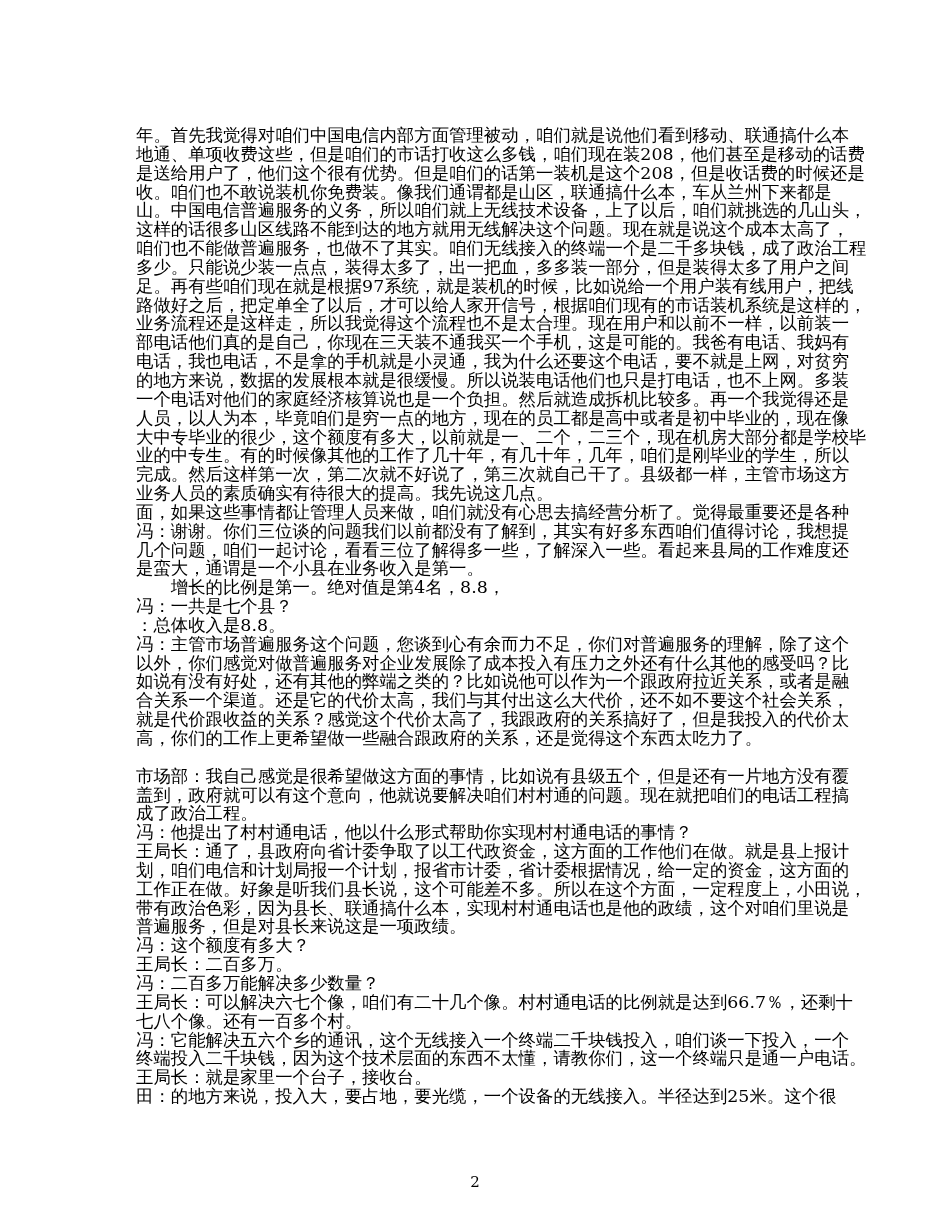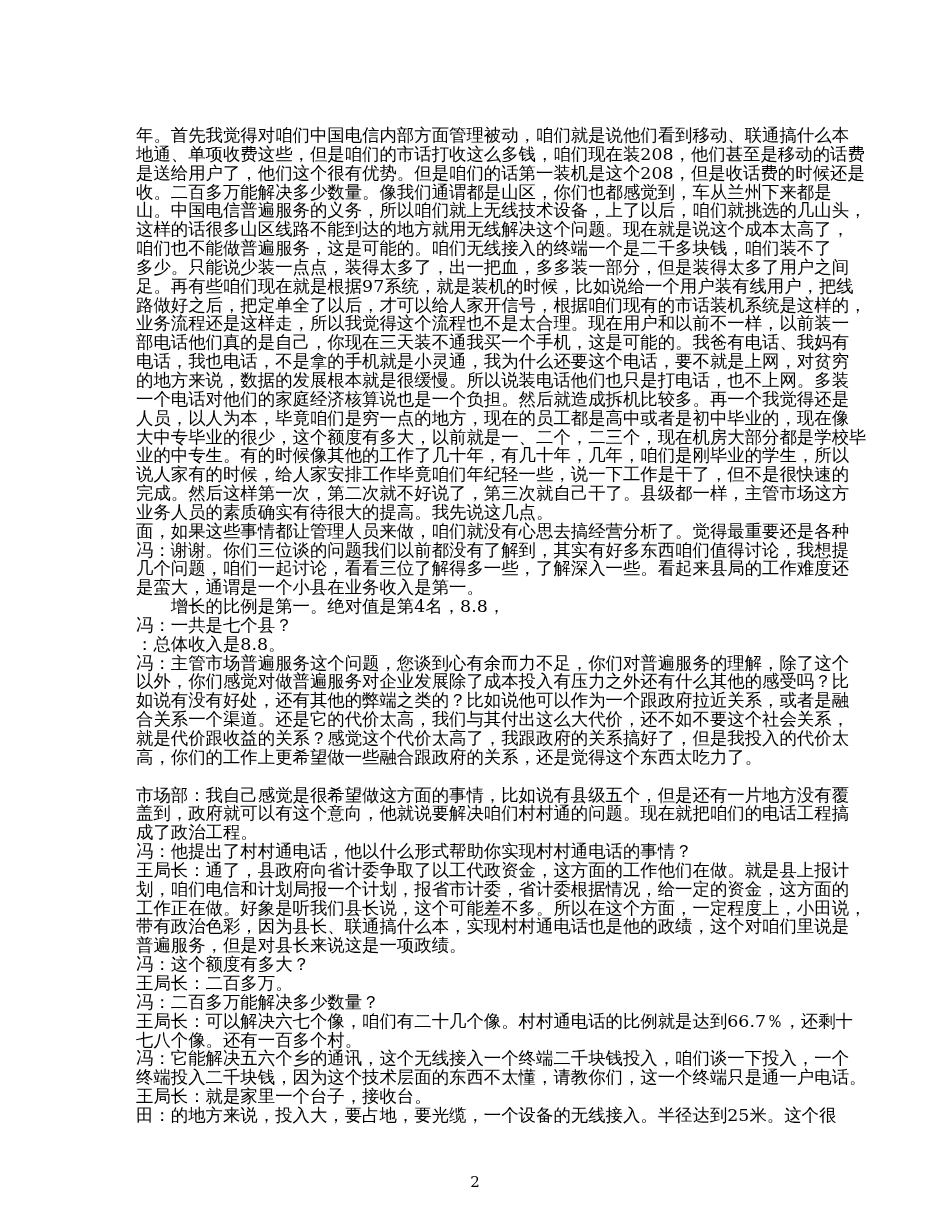--- a/index.html
+++ b/index.html
@@ -41,36 +41,35 @@
   }
 </style>
 </head>
 <body>
 
 <div class="page">
   <div class="text-block">
       <div class="line">年。首先我觉得对咱们中国电信内部方面管理被动，咱们就是说他们看到移动、联通搞什么本</div>
       <div class="line">地通、单项收费这些，但是咱们的市话打收这么多钱，咱们现在装208，他们甚至是移动的话费</div>
       <div class="line">是送给用户了，他们这个很有优势。但是咱们的话第一装机是这个208，但是收话费的时候还是</div>
-      <div class="line">收。二百多万能解决多少数量。像我们通谓都是山区，你们也都感觉到，车从兰州下来都是</div>
+      <div class="line">收。咱们也不敢说装机你免费装。像我们通谓都是山区，联通搞什么本，车从兰州下来都是</div>
       <div class="line">山。中国电信普遍服务的义务，所以咱们就上无线技术设备，上了以后，咱们就挑选的几山头，</div>
       <div class="line">这样的话很多山区线路不能到达的地方就用无线解决这个问题。现在就是说这个成本太高了，</div>
-      <div class="line">咱们也不能做普遍服务，这是可能的。咱们无线接入的终端一个是二千多块钱，咱们装不了</div>
+      <div class="line">咱们也不能做普遍服务，也做不了其实。咱们无线接入的终端一个是二千多块钱，成了政治工程</div>
       <div class="line">多少。只能说少装一点点，装得太多了，出一把血，多多装一部分，但是装得太多了用户之间</div>
       <div class="line">足。再有些咱们现在就是根据97系统，就是装机的时候，比如说给一个用户装有线用户，把线</div>
       <div class="line">路做好之后，把定单全了以后，才可以给人家开信号，根据咱们现有的市话装机系统是这样的，</div>
       <div class="line">业务流程还是这样走，所以我觉得这个流程也不是太合理。现在用户和以前不一样，以前装一</div>
       <div class="line">部电话他们真的是自己，你现在三天装不通我买一个手机，这是可能的。我爸有电话、我妈有</div>
       <div class="line">电话，我也电话，不是拿的手机就是小灵通，我为什么还要这个电话，要不就是上网，对贫穷</div>
       <div class="line">的地方来说，数据的发展根本就是很缓慢。所以说装电话他们也只是打电话，也不上网。多装</div>
       <div class="line">一个电话对他们的家庭经济核算说也是一个负担。然后就造成拆机比较多。再一个我觉得还是</div>
       <div class="line">人员，以人为本，毕竟咱们是穷一点的地方，现在的员工都是高中或者是初中毕业的，现在像</div>
       <div class="line">大中专毕业的很少，这个额度有多大，以前就是一、二个，二三个，现在机房大部分都是学校毕</div>
       <div class="line">业的中专生。有的时候像其他的工作了几十年，有几十年，几年，咱们是刚毕业的学生，所以</div>
-      <div class="line">说人家有的时候，给人家安排工作毕竟咱们年纪轻一些，说一下工作是干了，但不是很快速的</div>
       <div class="line">完成。然后这样第一次，第二次就不好说了，第三次就自己干了。县级都一样，主管市场这方</div>
       <div class="line">业务人员的素质确实有待很大的提高。我先说这几点。</div>
       <div class="line">面，如果这些事情都让管理人员来做，咱们就没有心思去搞经营分析了。觉得最重要还是各种</div>
       <div class="line">冯：谢谢。你们三位谈的问题我们以前都没有了解到，其实有好多东西咱们值得讨论，我想提</div>
       <div class="line">几个问题，咱们一起讨论，看看三位了解得多一些，了解深入一些。看起来县局的工作难度还</div>
       <div class="line">是蛮大，通谓是一个小县在业务收入是第一。</div>
       <div class="line">　　增长的比例是第一。绝对值是第4名，8.8，</div>
       <div class="line">冯：一共是七个县？</div>
       <div class="line">：总体收入是8.8。</div>
       <div class="line">冯：主管市场普遍服务这个问题，您谈到心有余而力不足，你们对普遍服务的理解，除了这个</div>

